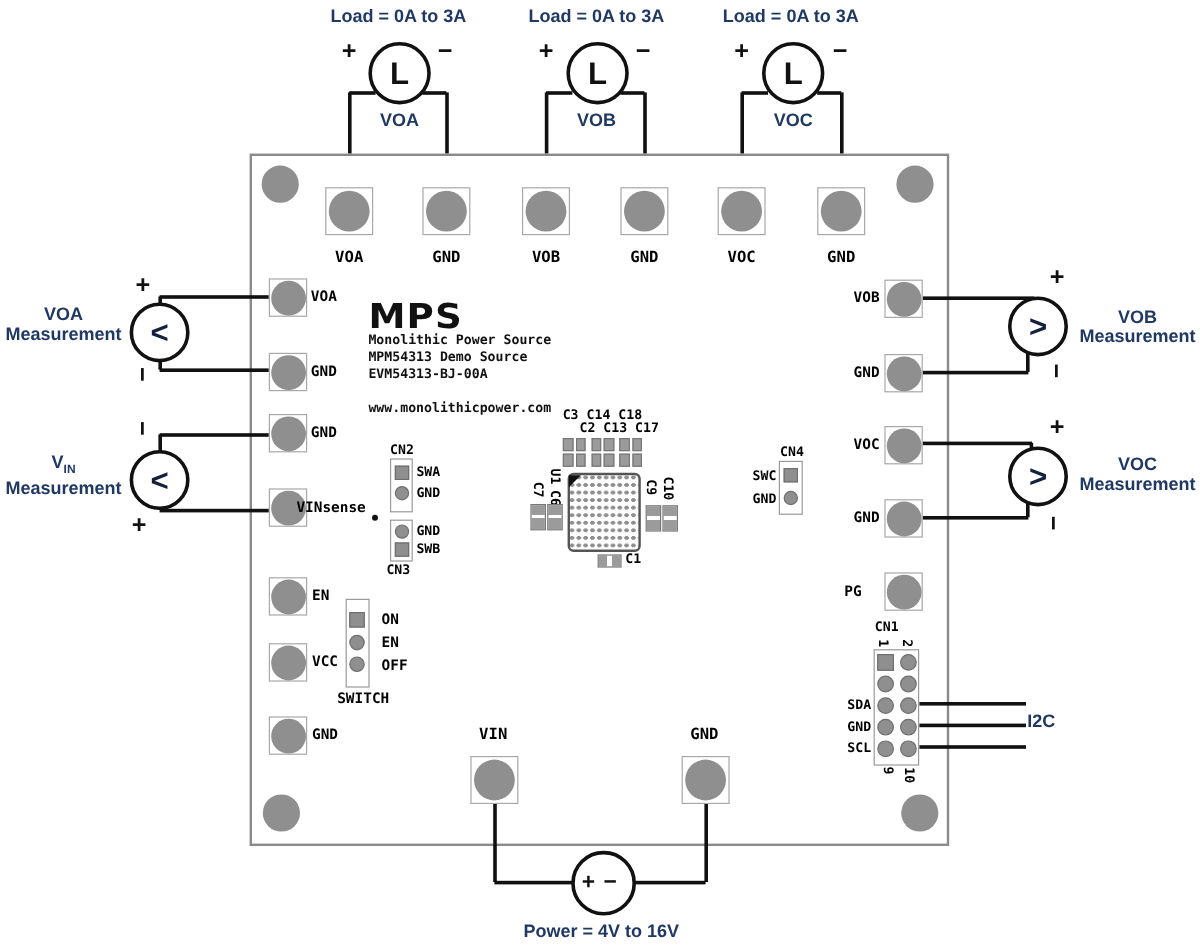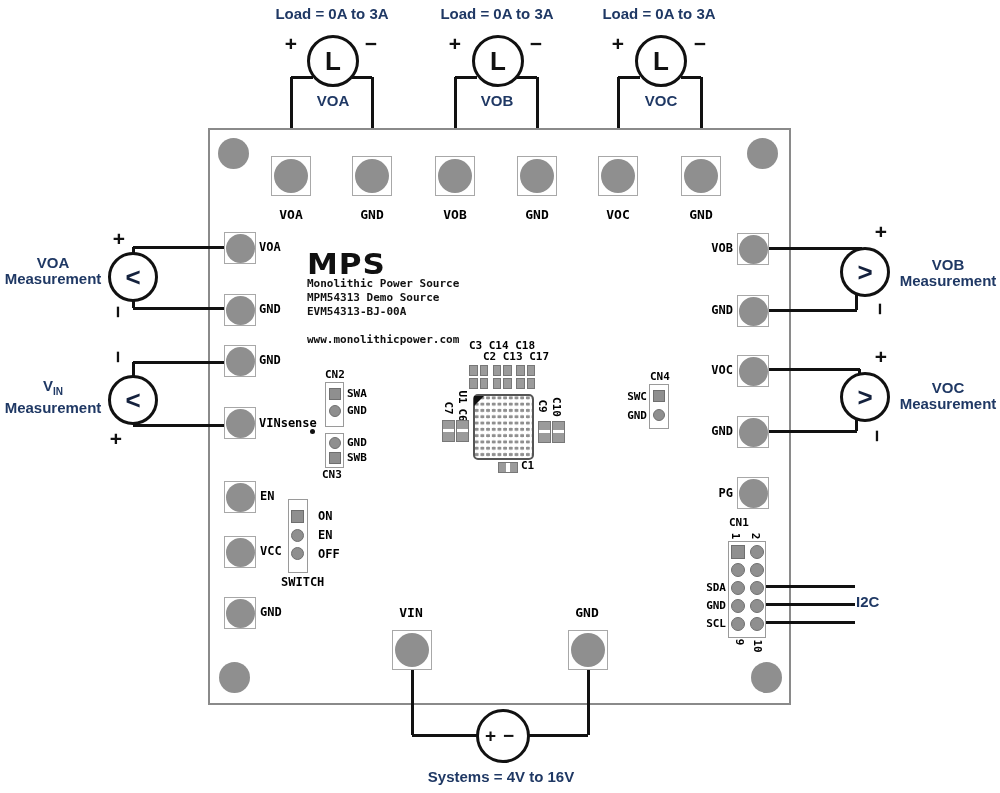--- a/index.html
+++ b/index.html
@@ -195,21 +195,21 @@
   <div class="pad pad32" style="left:224px;top:536px">
       <div class="dot"></div>
     </div>
   <div class="pad pad32" style="left:224px;top:597px">
       <div class="dot"></div>
     </div>
 
   <div class="silk s12" style="left:259px;top:241px">VOA</div>
   <div class="silk s12" style="left:259px;top:303px">GND</div>
   <div class="silk s12" style="left:259px;top:354px">GND</div>
-  <div class="silk s12" style="left:259px;top:417px">VINsense</div>
+  <div class="silk s12" style="left:247px;top:417px">VINsense</div>
   <div class="silk s12" style="left:260px;top:490px">EN</div>
   <div class="silk s12" style="left:260px;top:545px">VCC</div>
   <div class="silk s12" style="left:260px;top:606px">GND</div>
 
   <div class="pad pad32" style="left:737px;top:233px">
       <div class="dot"></div>
     </div>
   <div class="pad pad32" style="left:737px;top:295px">
       <div class="dot"></div>
     </div>
@@ -220,21 +220,21 @@
       <div class="dot"></div>
     </div>
   <div class="pad pad32" style="left:737px;top:477px">
       <div class="dot"></div>
     </div>
 
   <div class="silk s12 tr" style="left:693px;top:242px;width:40px">VOB</div>
   <div class="silk s12 tr" style="left:693px;top:304px;width:40px">GND</div>
   <div class="silk s12 tr" style="left:693px;top:364px;width:40px">VOC</div>
   <div class="silk s12 tr" style="left:693px;top:425px;width:40px">GND</div>
-  <div class="silk s12 tr" style="left:693px;top:487px;width:40px">PG</div>
+  <div class="silk s12 tr" style="left:678px;top:487px;width:40px">PG</div>
 
   <div class="sign" style="left:119px;top:238px">+</div>
   <div class="vsign" style="left:118px;top:312px">−</div>
   <div class="circ meter-circ" style="left:108px;top:252px">
       <span>&lt;</span>
     </div>
   <div class="ann" style="left:1px;top:255px;width:104px">
     <span>VOA</span><br>
     <span>Measurement</span>
   </div>
@@ -372,15 +372,15 @@
       <div class="dot"></div>
     </div>
   <div class="pad pad40" style="left:568px;top:630px">
       <div class="dot"></div>
     </div>
 
   <div class="circ src-circ" style="left:476px;top:709px">
     <span>+</span>
       <span>−</span>
   </div>
-  <div class="ann" style="left:371px;top:769px;width:260px">Systems = 4V to 16V</div>
+  <div class="ann" style="left:371px;top:769px;width:260px">Power = 4V to 16V</div>
 
 </div>
 
 </body></html>

